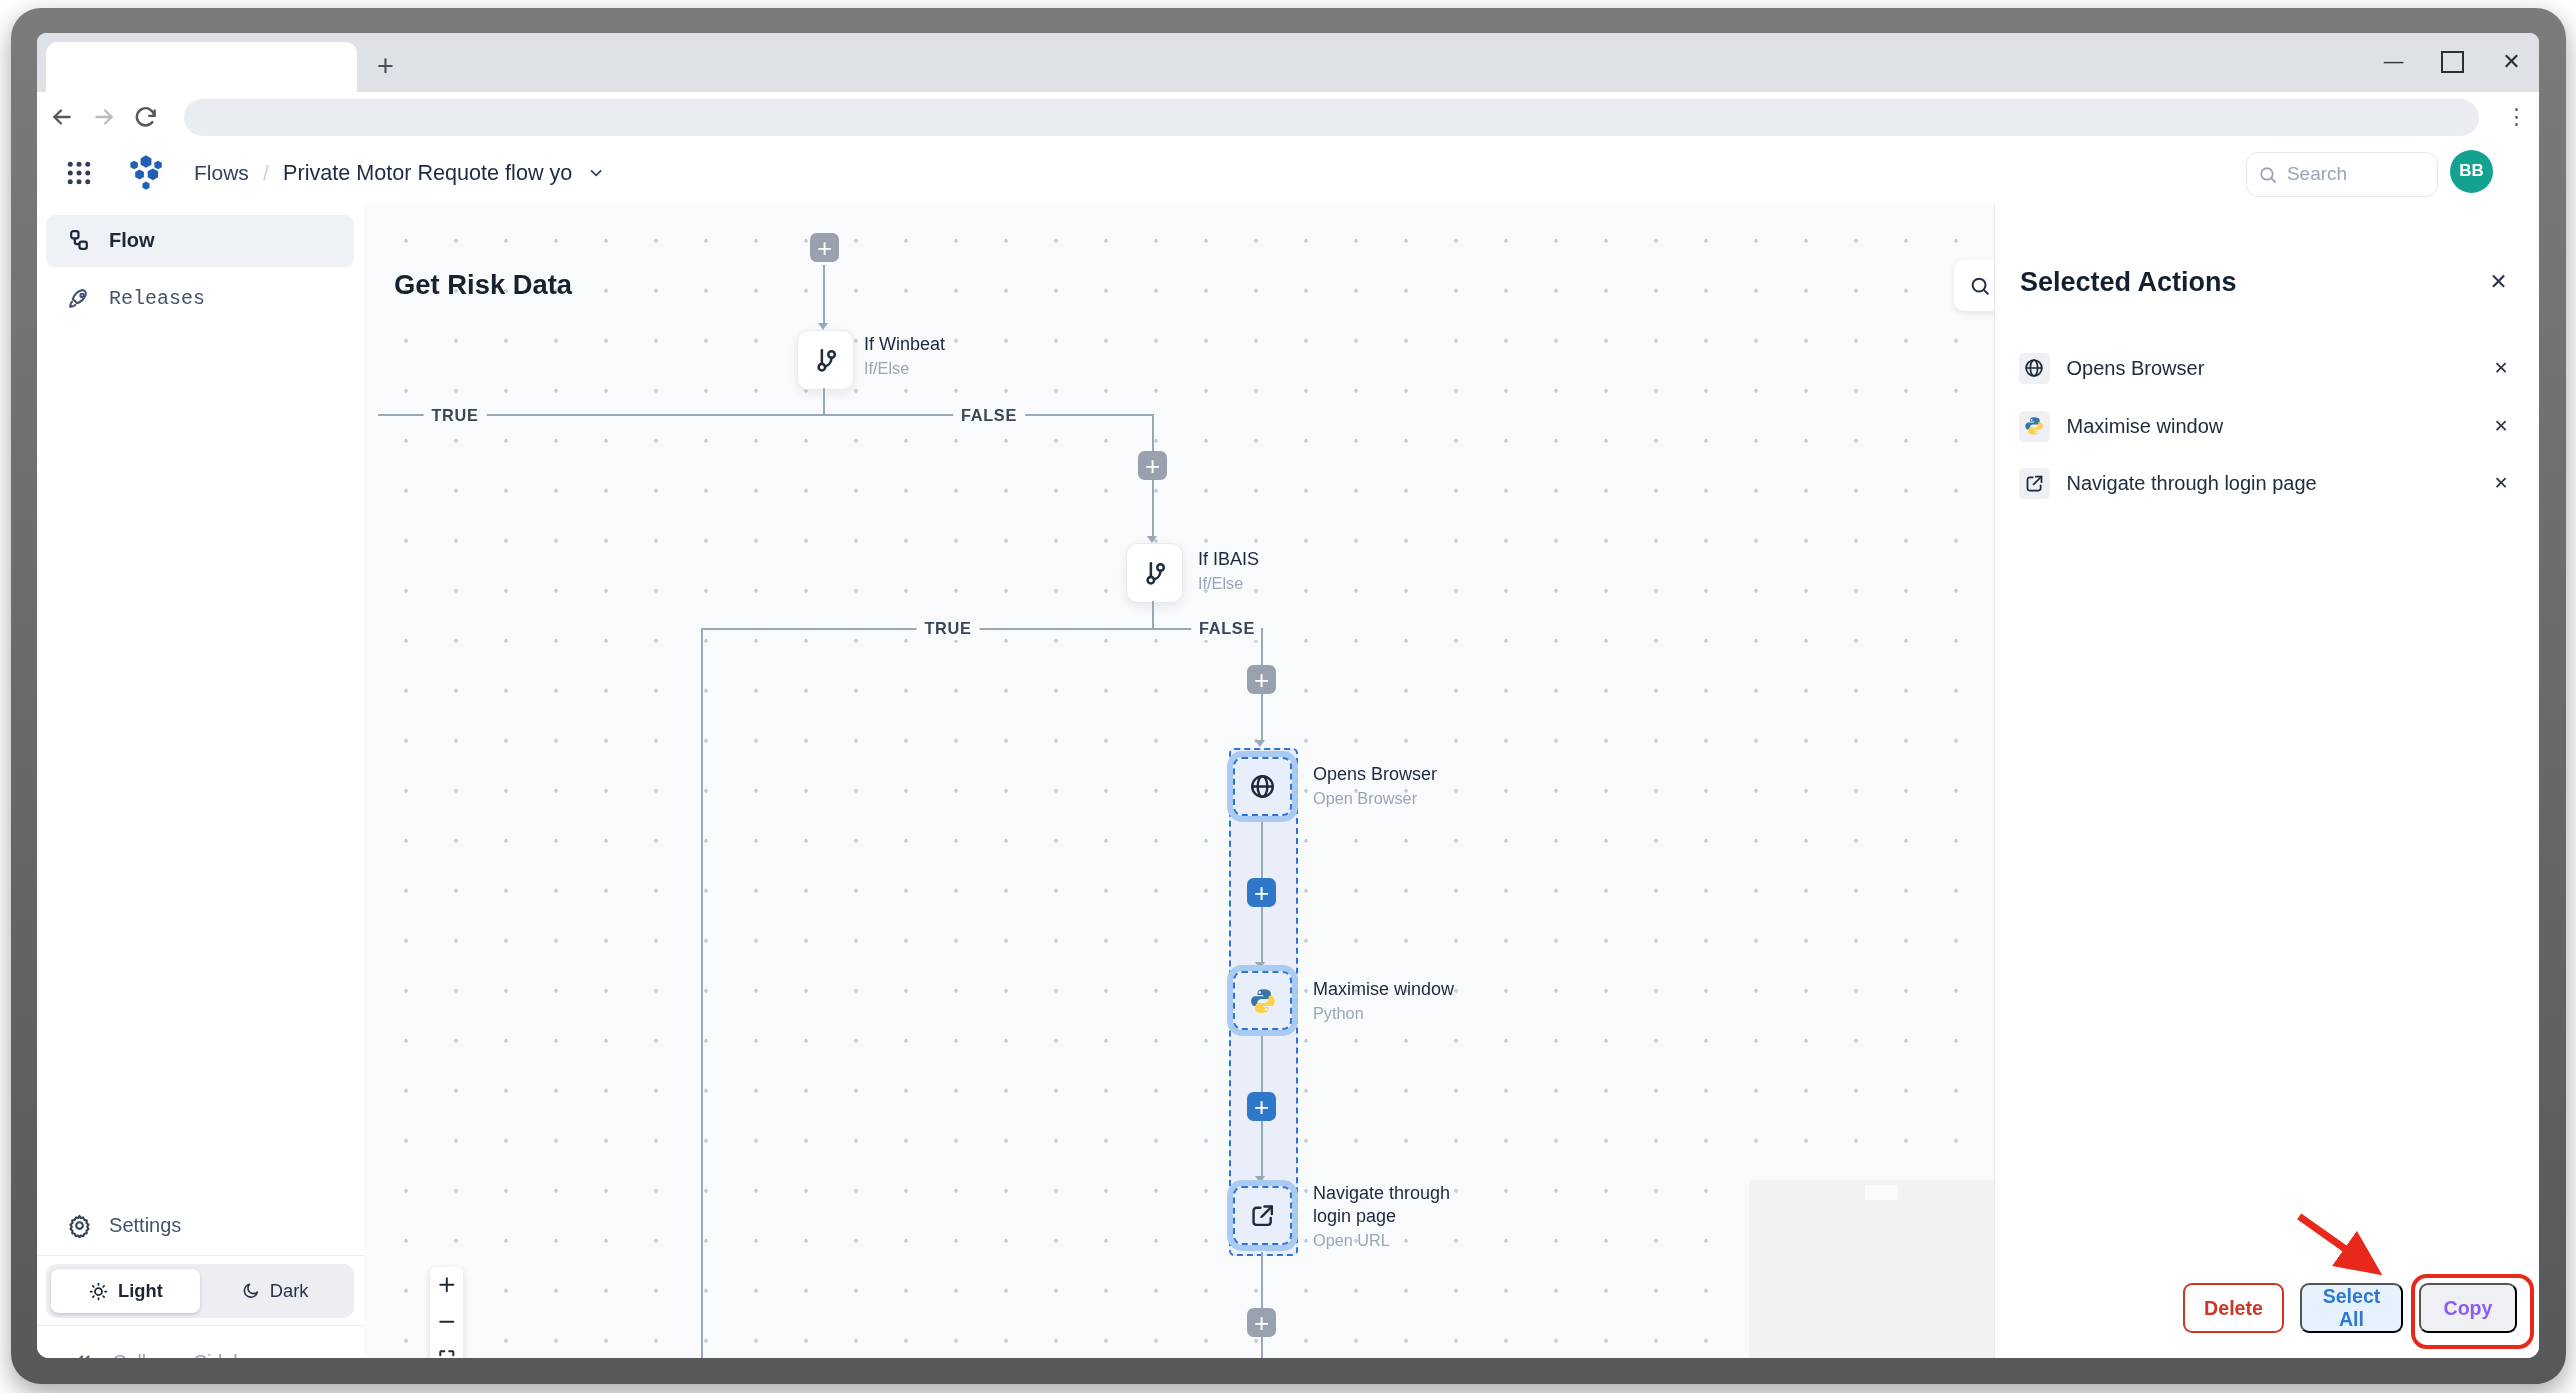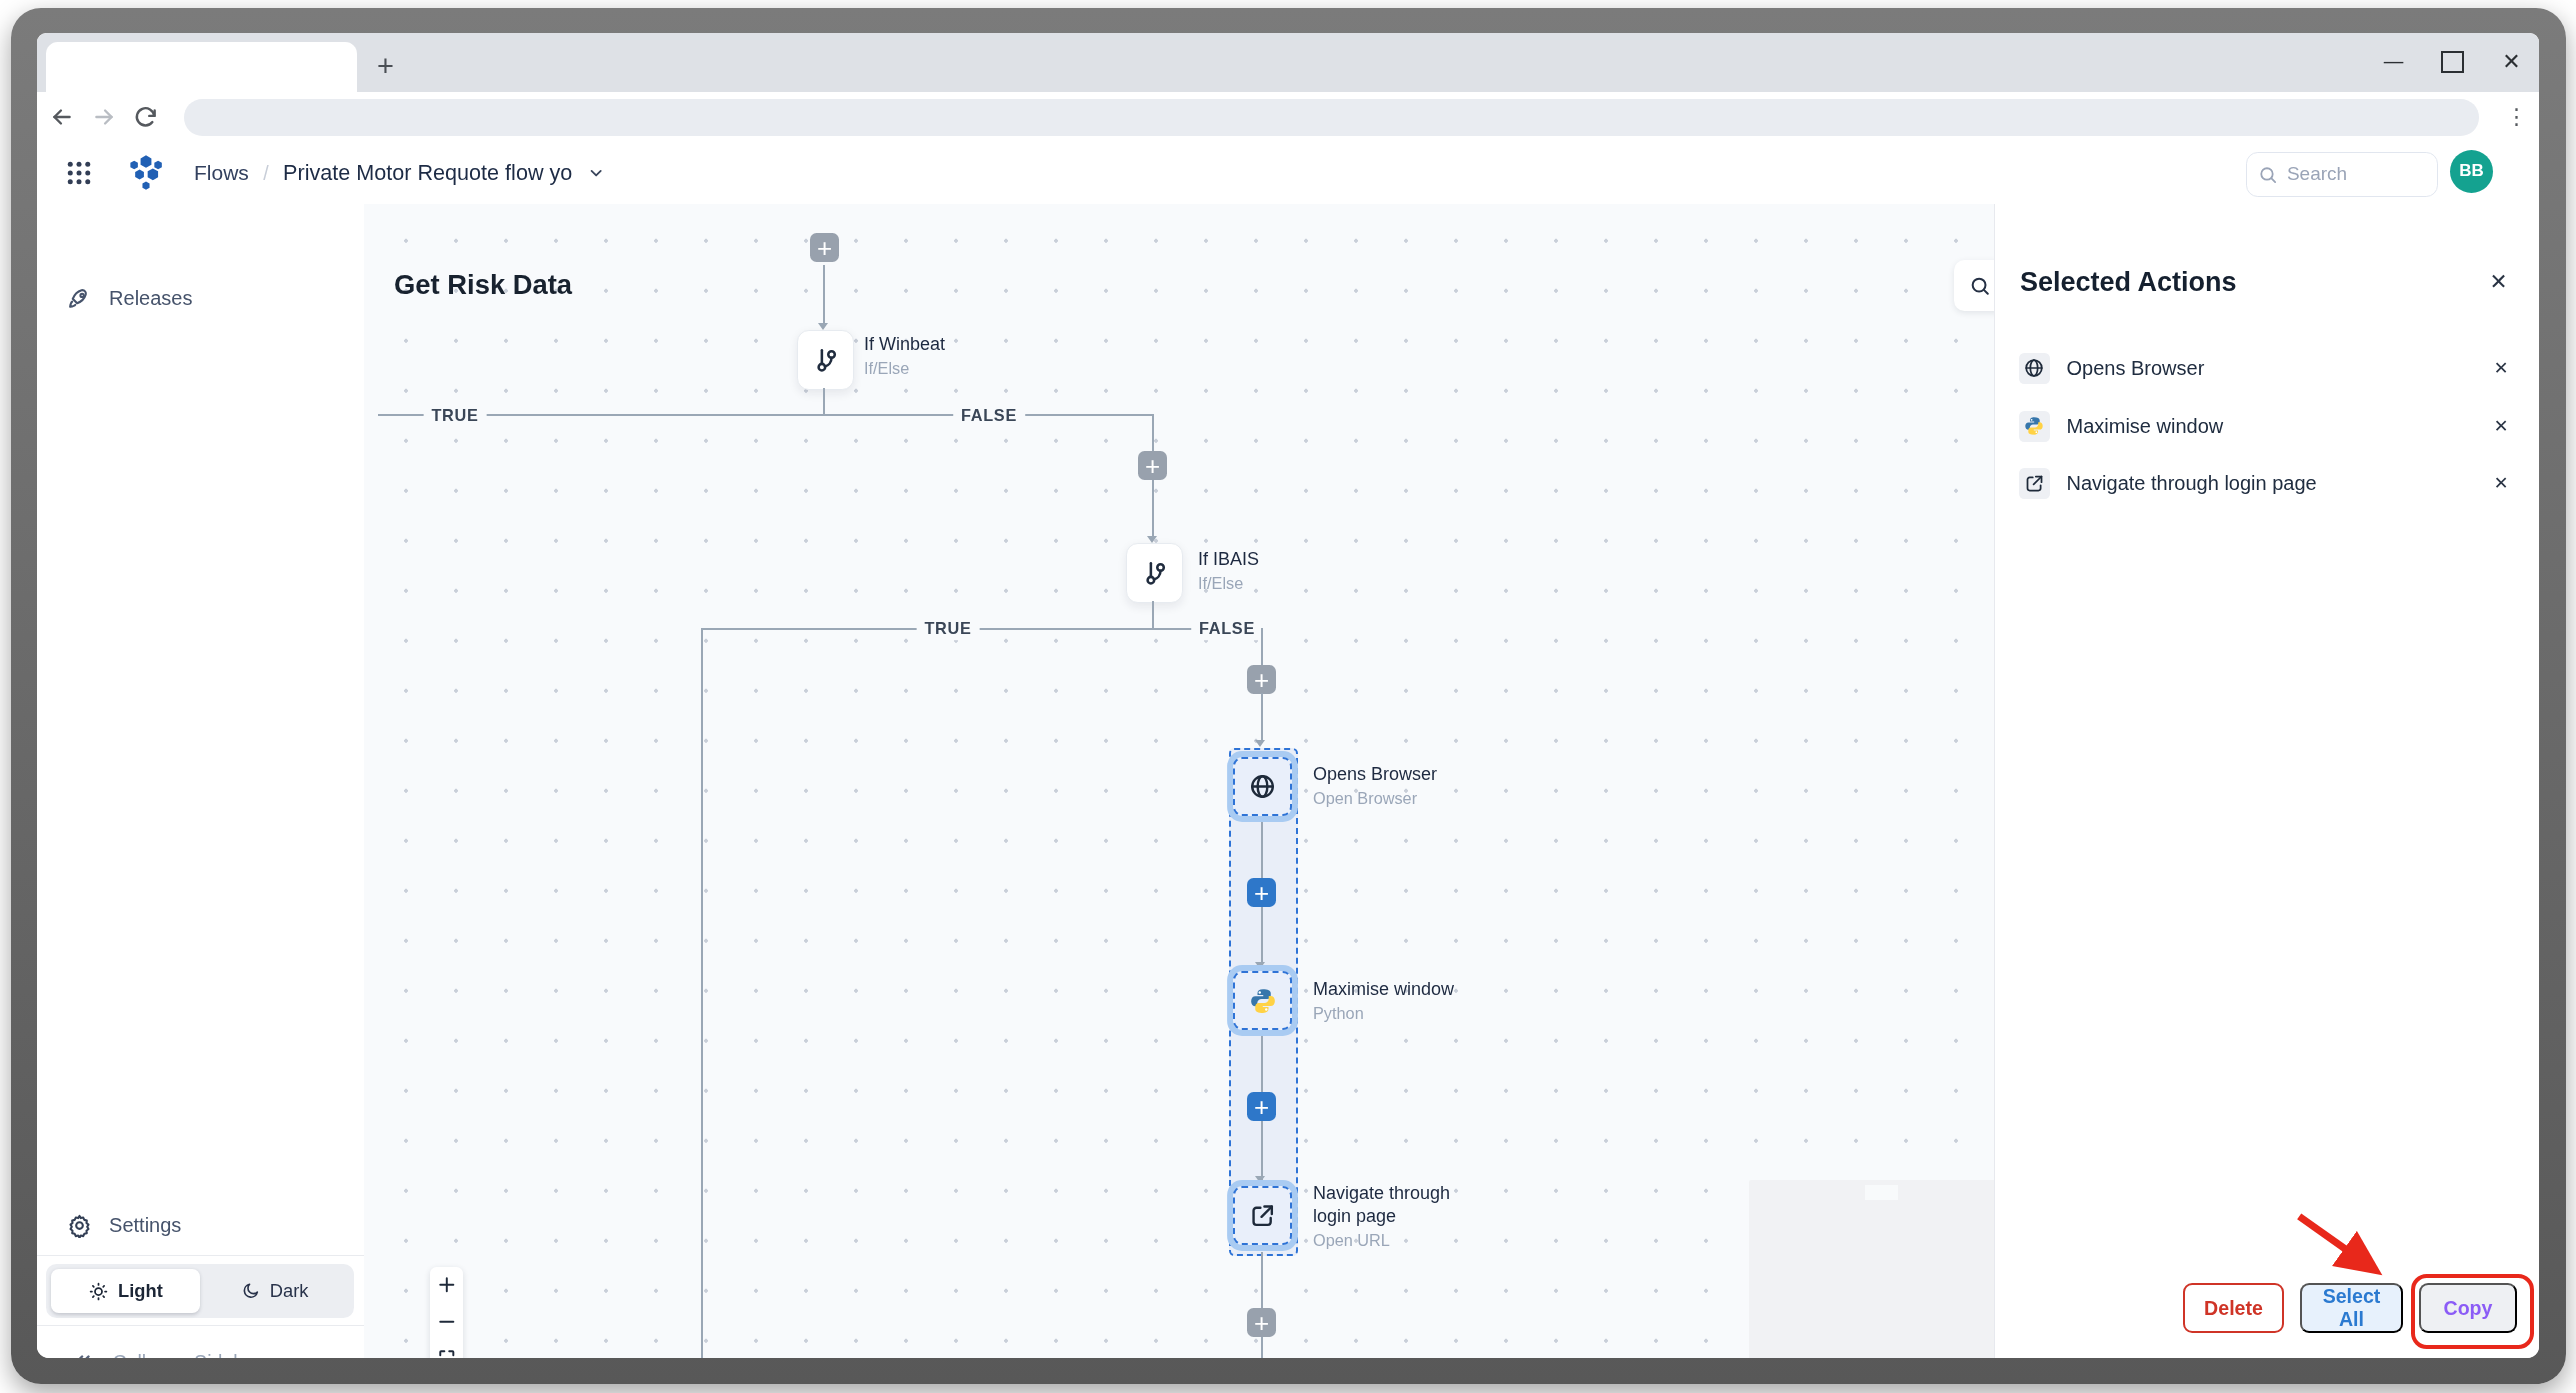--- a/index.html
+++ b/index.html
@@ -155,21 +155,29 @@
         <svg class="ic" width="19.6" height="19.6" viewBox="0 0 24 24" fill="none" stroke="#9aa4b7" stroke-width="2.2" stroke-linecap="round">
             <circle cx="11" cy="11" r="7"></circle>
             <path d="M16.5 16.5L21 21"></path>
           </svg>
         <input type="text" placeholder="Search" style="">
       </div>
       <div class="abs avatar">BB</div>
     </div>
 
     <div class="abs sidebar">
-      <div class="abs sb-item" style="top:68px;">
+      <div class="abs sb-item active" style="top:10.5px;">
+        <svg class="ic" width="25" height="25" viewBox="0 0 24 24" fill="none" stroke="#1d2737" stroke-width="2.1" stroke-linejoin="round">
+          <rect x="4" y="3" width="7" height="7" rx="2"></rect>
+            <rect x="12" y="13" width="7" height="7" rx="2"></rect>
+            <path d="M7.5 10v3.5a2 2 0 0 0 2 2H12"></path>
+        </svg>
+        <span>Flow</span>
+      </div>
+      <div class="abs sb-item" style="top:68px;font-family:Liberation Mono, monospace;">
         <svg class="ic" width="25" height="25" viewBox="0 0 24 24" fill="none" stroke="#46536b" stroke-width="2" stroke-linecap="round" stroke-linejoin="round">
           <path d="M5 15c-1.5 1-2 5-2 5s4-.5 5-2"></path>
             <path d="M14 4c-4 1.2-7.2 5-8.5 8.3L9.7 16.6C13 15.3 16.8 12 18 8c.4-1.6-.5-4.3-4-4z"></path>
             <circle cx="14.5" cy="9" r="1.6"></circle>
         </svg>
         <span>Releases</span>
       </div>
 
       <div class="abs sb-item" style="top:995px;">
         <svg class="ic" width="25" height="25" viewBox="0 0 24 24" fill="none" stroke="#333f55" stroke-width="2" stroke-linecap="round" stroke-linejoin="round">

